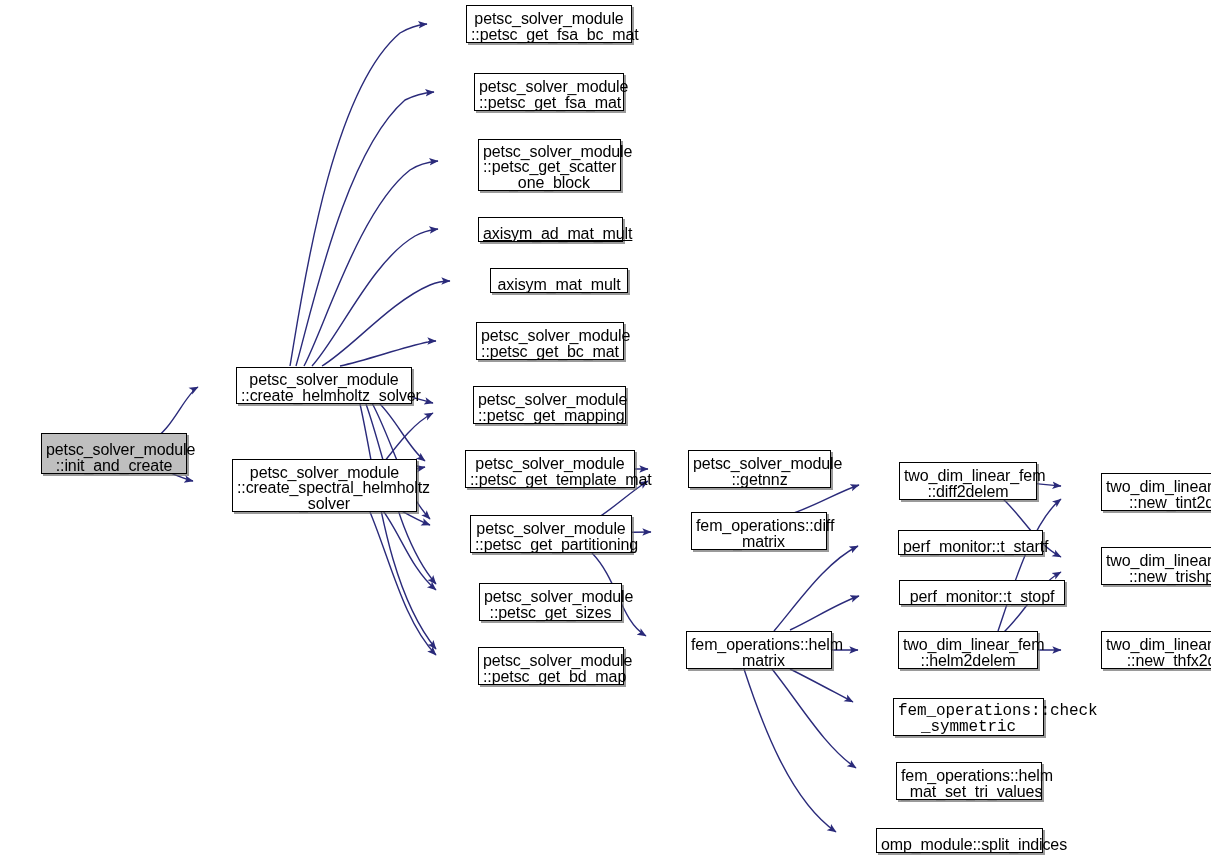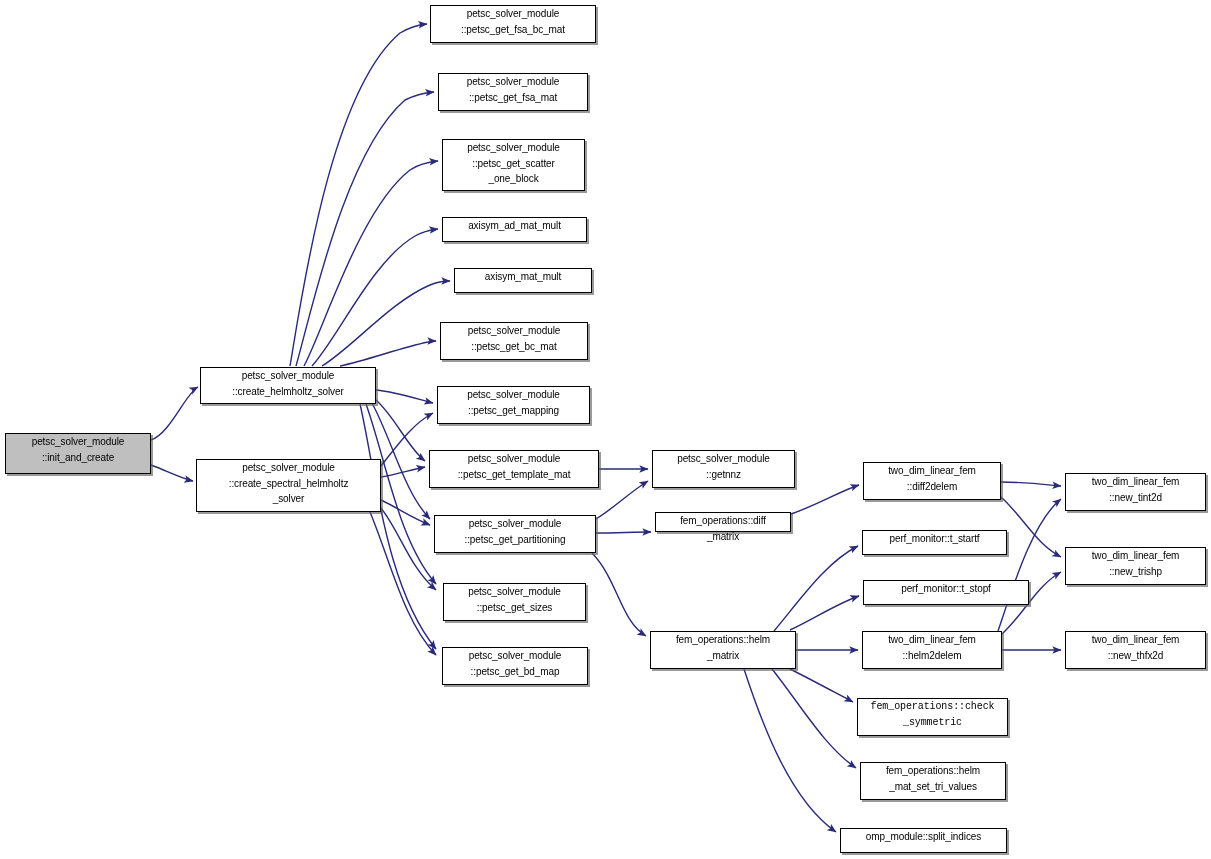--- a/index.html
+++ b/index.html
@@ -23,29 +23,30 @@
     height: 859px;
     pointer-events: none;
   }
   .node {
     position: absolute;
     box-sizing: border-box;
     border: 1px solid #000000;
     background: #ffffff;
     box-shadow: 2px 2px 0 0 rgba(100,100,100,0.65);
     display: flex;
-    align-items: flex-start;
+    align-items: flex-end;
     justify-content: center;
     text-align: center;
-    font-size: 10px;
+    font-size: 16px;
     line-height: 15.5px;
     color: #000000;
     letter-spacing: -0.1px;
     white-space: pre-line;
     padding: 0 4px;
+    margin-left: 36px;
   }
   .node.highlight {
     background: #bfbfbf;
   }
   .node span {
     display: block;
     width: 100%;
   }
 </style>
 </head>
@@ -103,37 +104,37 @@
       <div class="node" style="left: 196px; top: 459px; width: 185px; height: 53px;"><span>petsc_solver_module
 ::create_spectral_helmholtz
 _solver</span></div>
       <div class="node" style="left: 430px; top: 5px; width: 166px; height: 38px;"><span>petsc_solver_module
 ::petsc_get_fsa_bc_mat</span></div>
       <div class="node" style="left: 438px; top: 73px; width: 150px; height: 38px;"><span>petsc_solver_module
 ::petsc_get_fsa_mat</span></div>
       <div class="node" style="left: 442px; top: 139px; width: 143px; height: 52px;"><span>petsc_solver_module
 ::petsc_get_scatter
 _one_block</span></div>
-      <div class="node" style="left: 442px; top: 217px; width: 145px; height: 25px;"><span>axisym_ad_mat_mult</span></div>
+      <div class="node" style="left: 442px; top: 217px; width: 145px; height: 25px; text-decoration: underline;"><span>axisym_ad_mat_mult</span></div>
       <div class="node" style="left: 454px; top: 268px; width: 138px; height: 25px;"><span>axisym_mat_mult</span></div>
       <div class="node" style="left: 440px; top: 322px; width: 148px; height: 38px;"><span>petsc_solver_module
 ::petsc_get_bc_mat</span></div>
       <div class="node" style="left: 437px; top: 386px; width: 153px; height: 38px;"><span>petsc_solver_module
 ::petsc_get_mapping</span></div>
       <div class="node" style="left: 429px; top: 450px; width: 170px; height: 38px;"><span>petsc_solver_module
 ::petsc_get_template_mat</span></div>
       <div class="node" style="left: 434px; top: 515px; width: 162px; height: 38px;"><span>petsc_solver_module
 ::petsc_get_partitioning</span></div>
       <div class="node" style="left: 443px; top: 583px; width: 143px; height: 38px;"><span>petsc_solver_module
 ::petsc_get_sizes</span></div>
       <div class="node" style="left: 442px; top: 647px; width: 146px; height: 38px;"><span>petsc_solver_module
 ::petsc_get_bd_map</span></div>
       <div class="node" style="left: 652px; top: 450px; width: 143px; height: 38px;"><span>petsc_solver_module
 ::getnnz</span></div>
-      <div class="node" style="left: 655px; top: 512px; width: 136px; height: 20px;"><span>fem_operations::diff
+      <div class="node" style="left: 655px; top: 512px; width: 136px; height: 38px;"><span>fem_operations::diff
 _matrix</span></div>
       <div class="node" style="left: 650px; top: 631px; width: 146px; height: 38px;"><span>fem_operations::helm
 _matrix</span></div>
       <div class="node" style="left: 863px; top: 462px; width: 138px; height: 38px;"><span>two_dim_linear_fem
 ::diff2delem</span></div>
       <div class="node" style="left: 862px; top: 530px; width: 145px; height: 25px;"><span>perf_monitor::t_startf</span></div>
       <div class="node" style="left: 863px; top: 580px; width: 166px; height: 25px;"><span>perf_monitor::t_stopf</span></div>
       <div class="node" style="left: 862px; top: 631px; width: 140px; height: 38px;"><span>two_dim_linear_fem
 ::helm2delem</span></div>
       <div class="node" style="left: 857px; top: 698px; width: 151px; height: 38px; font-family: Liberation Mono, monospace;"><span>fem_operations::check

